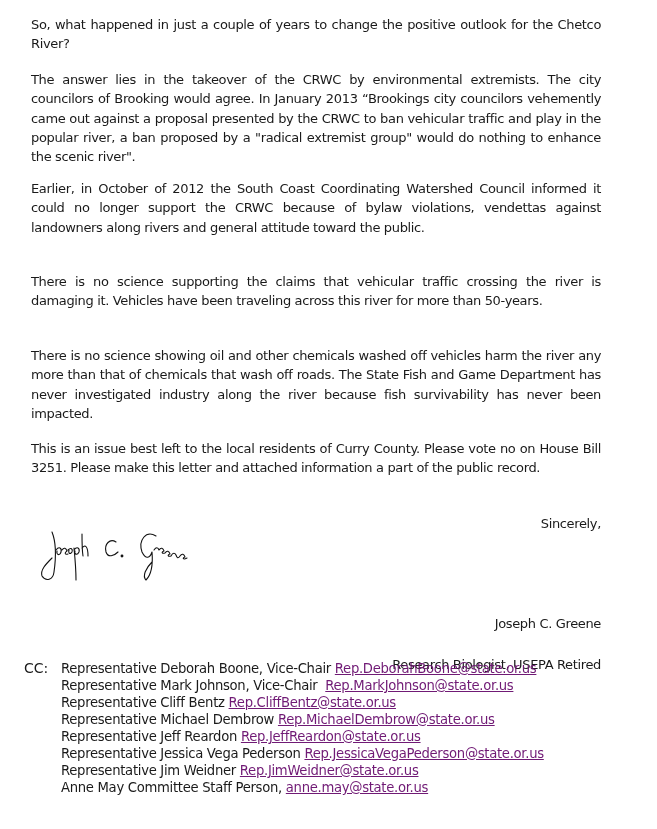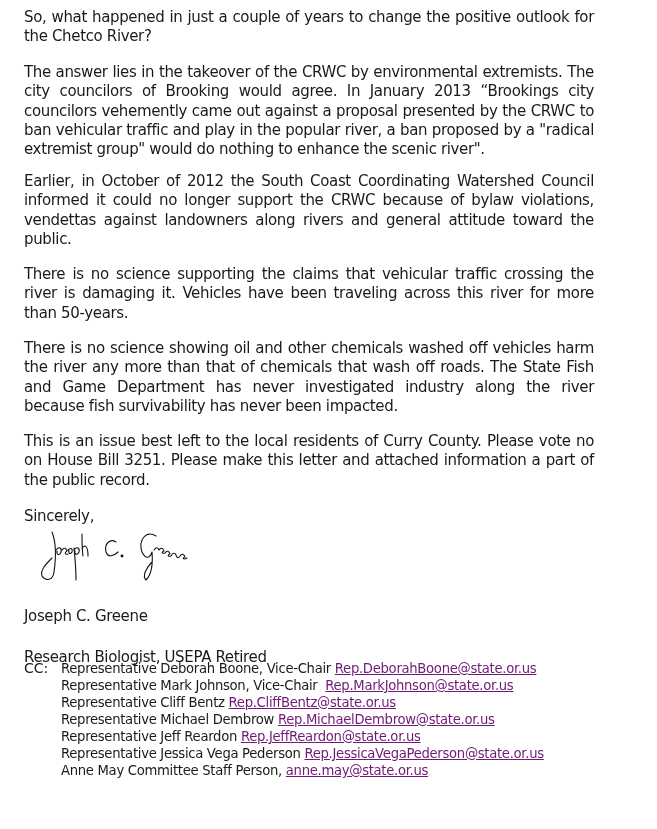--- a/index.html
+++ b/index.html
@@ -3,24 +3,24 @@
   <meta charset="utf-8">
   <style>
     html, body { margin: 0; padding: 0; background: #ffffff; }
     body {
       width: 657px; height: 829px; overflow: hidden; position: relative;
       font-family: "DejaVu Sans", sans-serif; color: #1a1a1a;
     }
     .page { position: absolute; left: 24px; top: 0; width: 570px; }
     .para {
       position: absolute; left: 0; width: 570px;
-      font-size: 15px; line-height: 19.3px; text-align: justify;
-      letter-spacing: -0.35px; margin: 0;
+      font-size: 13px; line-height: 19.3px; text-align: justify;
+      letter-spacing: -0.35px; margin: 7px;
     }
-    .para.nojust { text-align: left; }
+    .para.nojust { text-align: right; }
     #p1 { top: 8px; }
     #p2 { top: 63px; }
     #p3 { top: 172px; }
     #p4 { top: 265px; }
     #p5 { top: 339px; }
     #p6 { top: 432px; }
     #closing { top: 507px; }
     .sig { position: absolute; left: 10px; top: 528px; width: 220px; height: 60px; }
     #name { top: 607px; }
     #title { top: 648px; }
@@ -79,16 +79,19 @@
     <div class="cc-row">
       <span class="cc-indent"></span><span>Representative Michael Dembrow</span> <a class="email">Rep.MichaelDembrow@state.or.us</a>
     </div>
     <div class="cc-row">
       <span class="cc-indent"></span><span>Representative Jeff Reardon</span> <a class="email">Rep.JeffReardon@state.or.us</a>
     </div>
     <div class="cc-row">
       <span class="cc-indent"></span><span>Representative Jessica Vega Pederson</span> <a class="email">Rep.JessicaVegaPederson@state.or.us</a>
     </div>
     <div class="cc-row">
+      <span class="cc-indent"></span><span>Representative Jim Weidner</span> <a class="email">Rep.JimWeidner@state.or.us</a>
+    </div>
+    <div class="cc-row">
       <span class="cc-indent"></span><span>Anne May Committee Staff Person,</span> <a class="email">anne.may@state.or.us</a>
     </div>
   </div>
 </div>
 
 </body></html>

